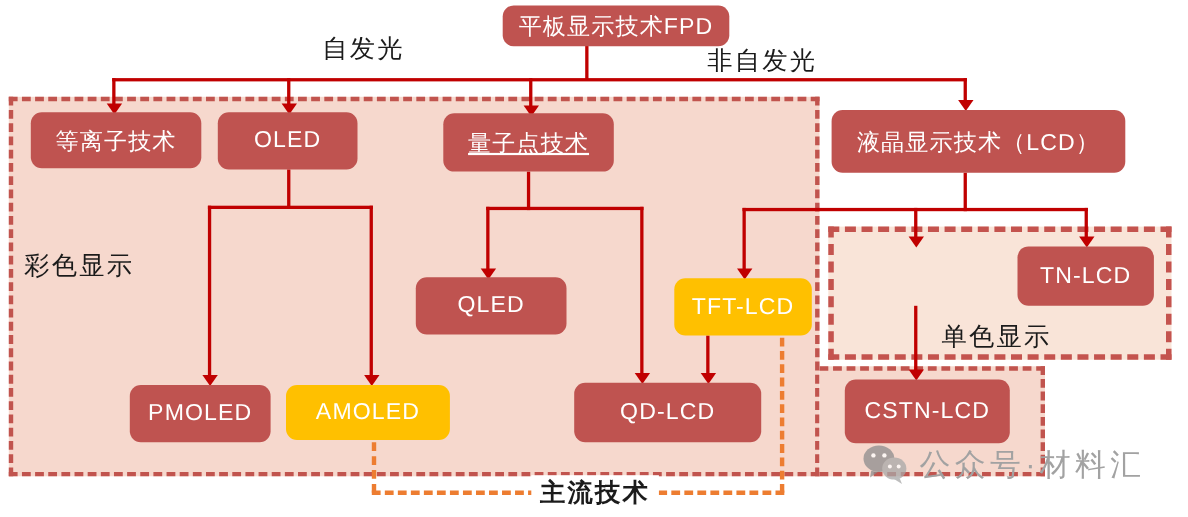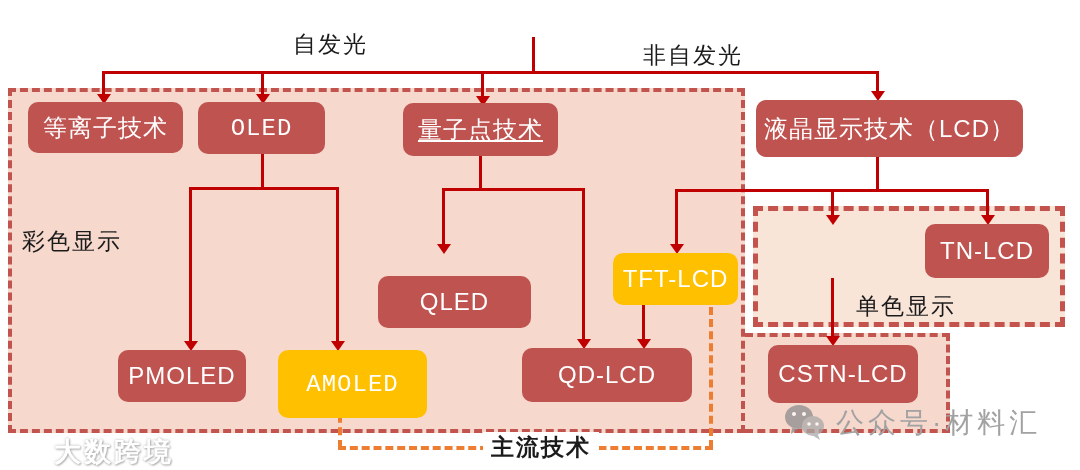--- a/index.html
+++ b/index.html
@@ -7,21 +7,21 @@
 
   
   .region{position:absolute;box-sizing:border-box;}
   .region.main{background:#f6d8cd;border:4px dashed #c1544e;}
   .region.annex{background:#f6d8cd;border:4px dashed #c1544e;border-left:none;}
   .region.mono{background:#f9e4d8;border:5px dashed #c4534e;}
 
   
   .node{position:absolute;box-sizing:border-box;border-radius:10px;color:#ffffff;
         display:flex;align-items:center;justify-content:center;
-        font-size:24px;letter-spacing:1px;z-index:6;}
+        font-size:21px;letter-spacing:1px;z-index:6;}
   .node.red{background:#bf5350;}
   .node.yellow{background:#ffc000;}
 
   
   .hline,.vline{position:absolute;background:#c00000;z-index:4;}
   .hline{height:3px;}
   .vline{width:3px;}
   .ah{position:absolute;width:0;height:0;border-left:7px solid transparent;
       border-right:7px solid transparent;border-top:10px solid #c00000;z-index:4;}
 
@@ -86,48 +86,39 @@
   <div class="vline" style="left:675px;top:189px;height:56px;"></div>
   <div class="ah" style="left:670px;top:244px;"></div>
   <div class="vline" style="left:831px;top:189px;height:28px;"></div>
   <div class="ah" style="left:826px;top:215px;"></div>
   <div class="vline" style="left:986px;top:189px;height:28px;"></div>
   <div class="ah" style="left:981px;top:215px;"></div>
 
   <div class="vline" style="left:831px;top:278px;height:60px;"></div>
   <div class="ah" style="left:826px;top:336px;"></div>
 
+  <div class="node red" style="left:457px;top:5px;width:206px;height:37px;font-size:21px;">平板显示技术FPD</div>
   <div class="node red" style="left:28px;top:102px;width:155px;height:51px;">等离子技术</div>
-  <div class="node red" style="left:198px;top:102px;width:127px;height:52px;font-family:Liberation Mono, monospace;">OLED</div>
+  <div class="node red" style="left:198px;top:102px;width:127px;height:52px;">OLED</div>
   <div class="node red" style="left:403px;top:103px;width:155px;height:53px;text-decoration:underline;">量子点技术</div>
   <div class="node red" style="left:756px;top:100px;width:267px;height:57px;">液晶显示技术（LCD）</div>
-  <div class="node red" style="left:378px;top:252px;width:153px;height:52px;margin-top:24px;">QLED</div>
+  <div class="node red" style="left:378px;top:252px;width:137px;height:52px;">QLED</div>
   <div class="node yellow" style="left:613px;top:253px;width:125px;height:52px;">TFT-LCD</div>
   <div class="node red" style="left:925px;top:224px;width:124px;height:54px;">TN-LCD</div>
   <div class="node red" style="left:118px;top:350px;width:128px;height:52px;">PMOLED</div>
-  <div class="node yellow" style="left:278px;top:350px;width:149px;height:68px;font-family:Liberation Mono, monospace;">AMOLED</div>
+  <div class="node yellow" style="left:260px;top:350px;width:149px;height:50px;">AMOLED</div>
   <div class="node red" style="left:522px;top:348px;width:170px;height:54px;">QD-LCD</div>
   <div class="node red" style="left:768px;top:345px;width:150px;height:58px;">CSTN-LCD</div>
 
   <div class="lbl" style="left:293px;top:29px;">自发光</div>
   <div class="lbl" style="left:643px;top:40px;">非自发光</div>
   <div class="lbl" style="left:22px;top:226px;">彩色显示</div>
   <div class="lbl" style="left:856px;top:291px;">单色显示</div>
   <div class="lbl onwhite" style="left:483px;top:432px;font-weight:bold;">主流技术</div>
 
-  <div class="wm-left">
-    <span style="display:inline-flex;">
-      <svg width="42" height="30" viewBox="0 0 42 30">
-        <path d="M6 4 Q10 2 10 8 L8 24 Q7 28 4 26" fill="none" stroke="#ffffff" stroke-width="4" stroke-linecap="round"></path>
-        <circle cx="20" cy="9" r="6" fill="none" stroke="#ffffff" stroke-width="4"></circle>
-        <circle cx="33" cy="9" r="6" fill="none" stroke="#ffffff" stroke-width="4"></circle>
-      </svg>
-    </span>
-    <span>大数跨境</span>
-  </div>
 
   <div class="wm-right">
     <span style="display:inline-flex;opacity:0.75;">
       <svg width="44" height="38" viewBox="0 0 44 38">
         <ellipse cx="17" cy="13" rx="14" ry="12" fill="#8d8d8d"></ellipse>
         <circle cx="12" cy="10" r="2" fill="#ffffff"></circle>
         <circle cx="22" cy="10" r="2" fill="#ffffff"></circle>
         <path d="M10 24 L9 30 L16 25 Z" fill="#8d8d8d"></path>
         <ellipse cx="31" cy="22" rx="11" ry="10" fill="#a8a8a8"></ellipse>
         <circle cx="27" cy="20" r="1.8" fill="#ffffff"></circle>

